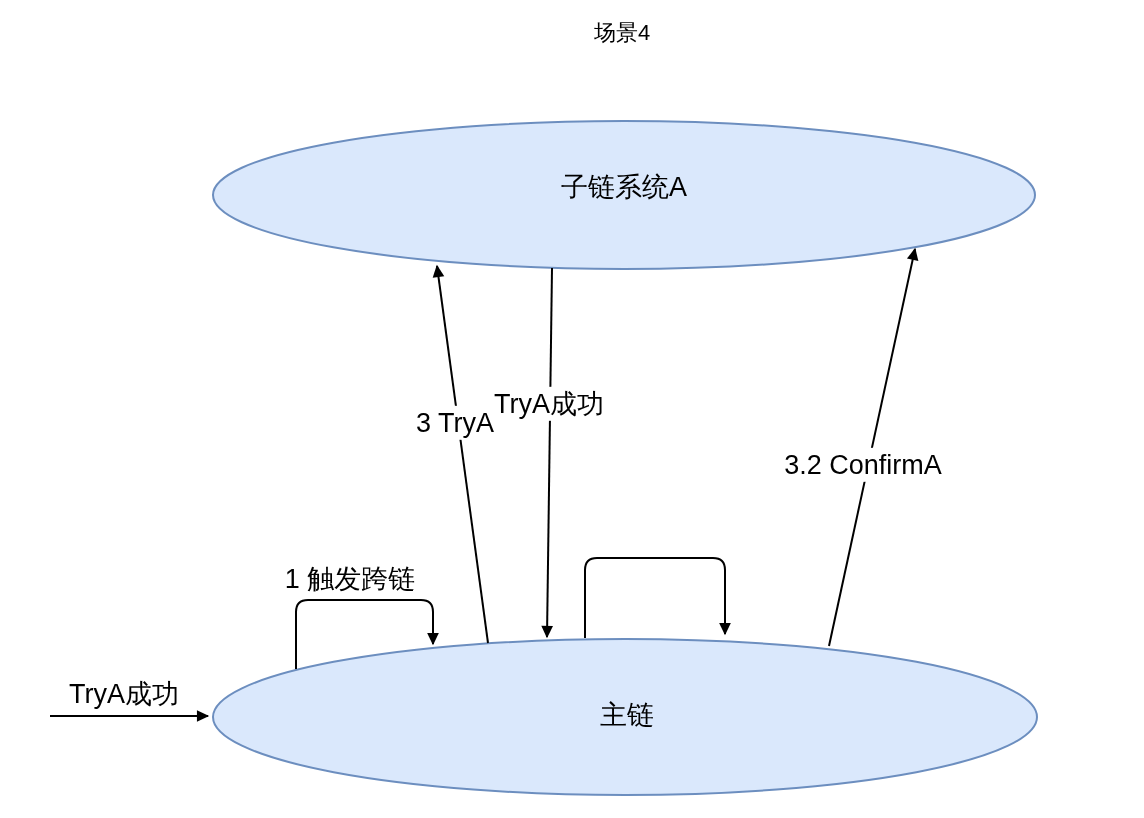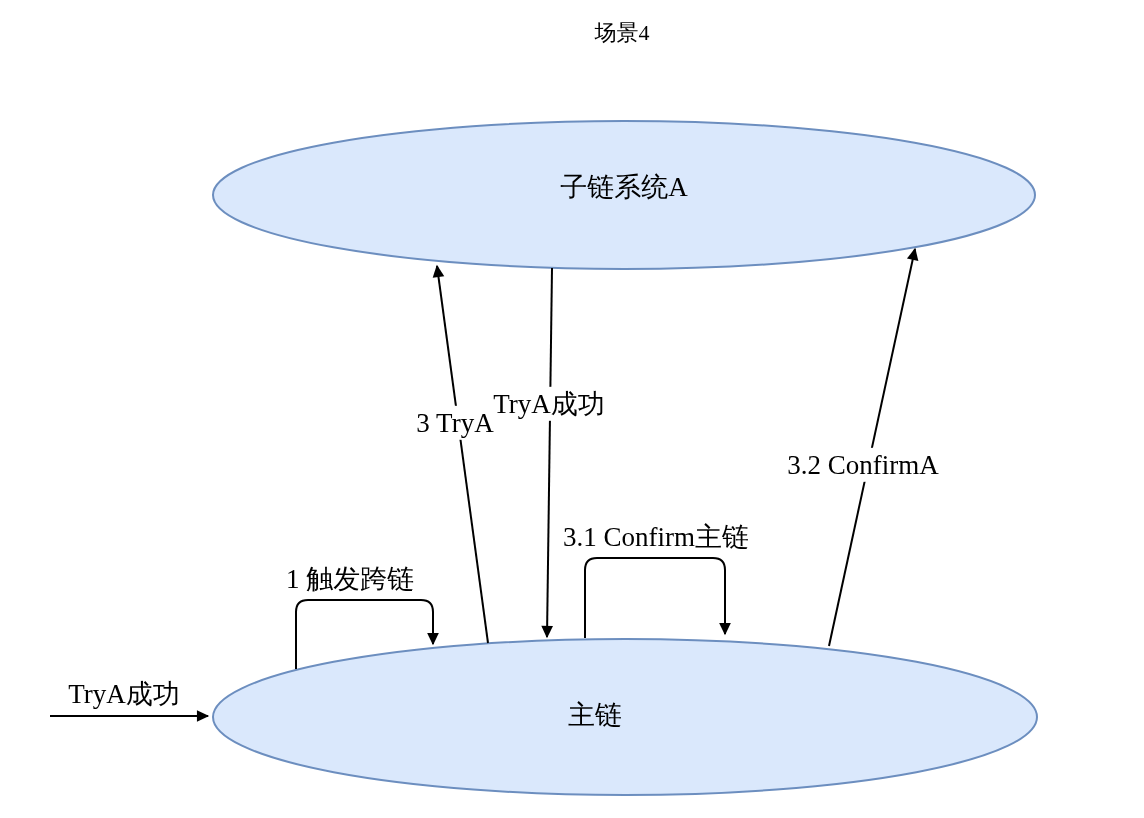--- a/index.html
+++ b/index.html
@@ -7,21 +7,20 @@
     padding: 0;
     background: #ffffff;
     font-family: "Liberation Sans", "DejaVu Sans", sans-serif;
   }
   .canvas {
     position: relative;
     width: 1144px;
     height: 818px;
     background: #ffffff;
     overflow: hidden;
-    font-family: Liberation Serif, serif;
   }
   .diagram-svg {
     position: absolute;
     left: 0;
     top: 0;
   }
   .lbl {
     position: absolute;
     transform: translate(-50%, -50%);
     white-space: nowrap;
@@ -64,27 +63,26 @@
 
     <path d="M585,638 L585,570 Q585,558 597,558 L713,558 Q725,558 725,570 L725,634" fill="none" stroke="#000000" stroke-width="2" marker-end="url(#arw)"></path>
 
     <line x1="829" y1="646" x2="915" y2="249" stroke="#000000" stroke-width="2" marker-end="url(#arw)"></line>
   </svg>
 
   <div class="lbl title" style="left:622px; top:33px;">场景4</div>
 
   <div class="lbl" style="left:624px; top:187px;">子链系统A</div>
 
-  <div class="lbl" style="left:595px; top:715px;">主链</div>
+  <div class="lbl" style="left:627px; top:715px;">主链</div>
 
   <div class="lbl" style="left:124px; top:694px;">TryA成功</div>
 
   <div class="lbl" style="left:350px; top:579px;">1 触发跨链</div>
 
   <div class="lbl bg" style="left:455px; top:423px;">3 TryA</div>
 
   <div class="lbl bg" style="left:549px; top:404px;">TryA成功</div>
 
-  <div class="lbl" style="left:656px; top:537px;">3.1 Confirm主链</div>
 
   <div class="lbl bg" style="left:863px; top:465px;text-align:center;">3.2 ConfirmA</div>
 
 </div>
 
 </body></html>

